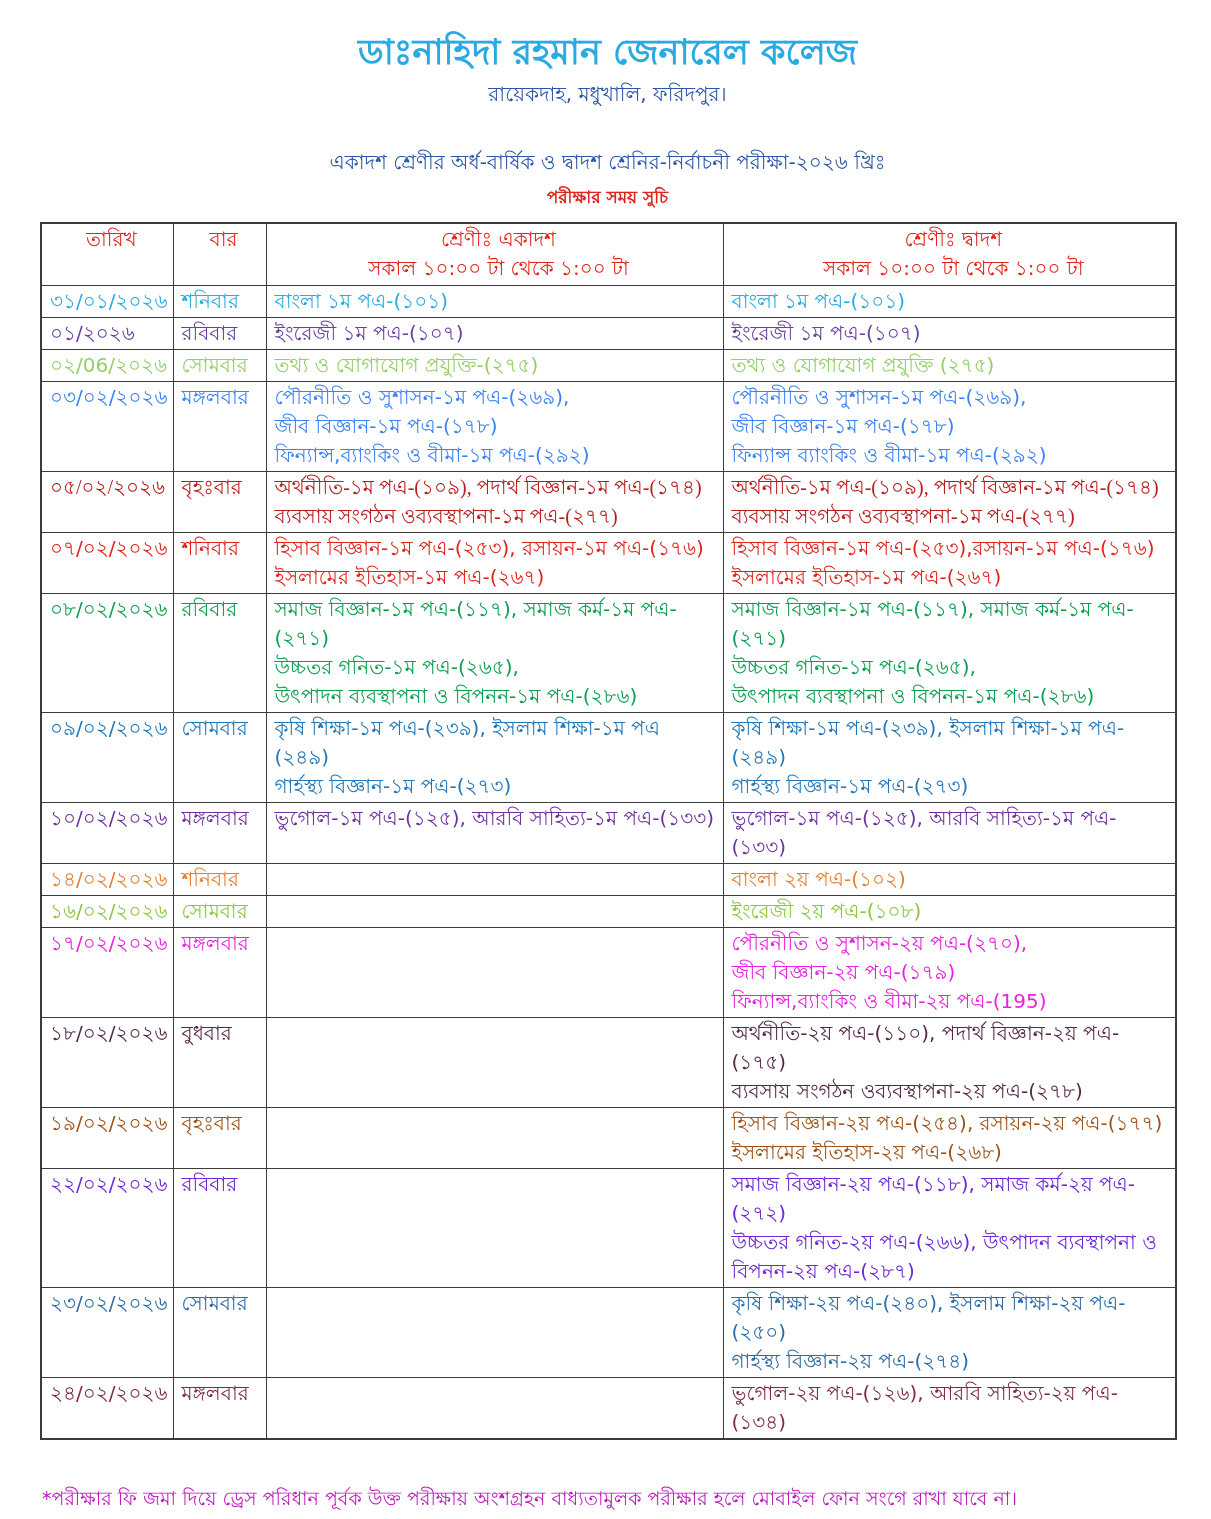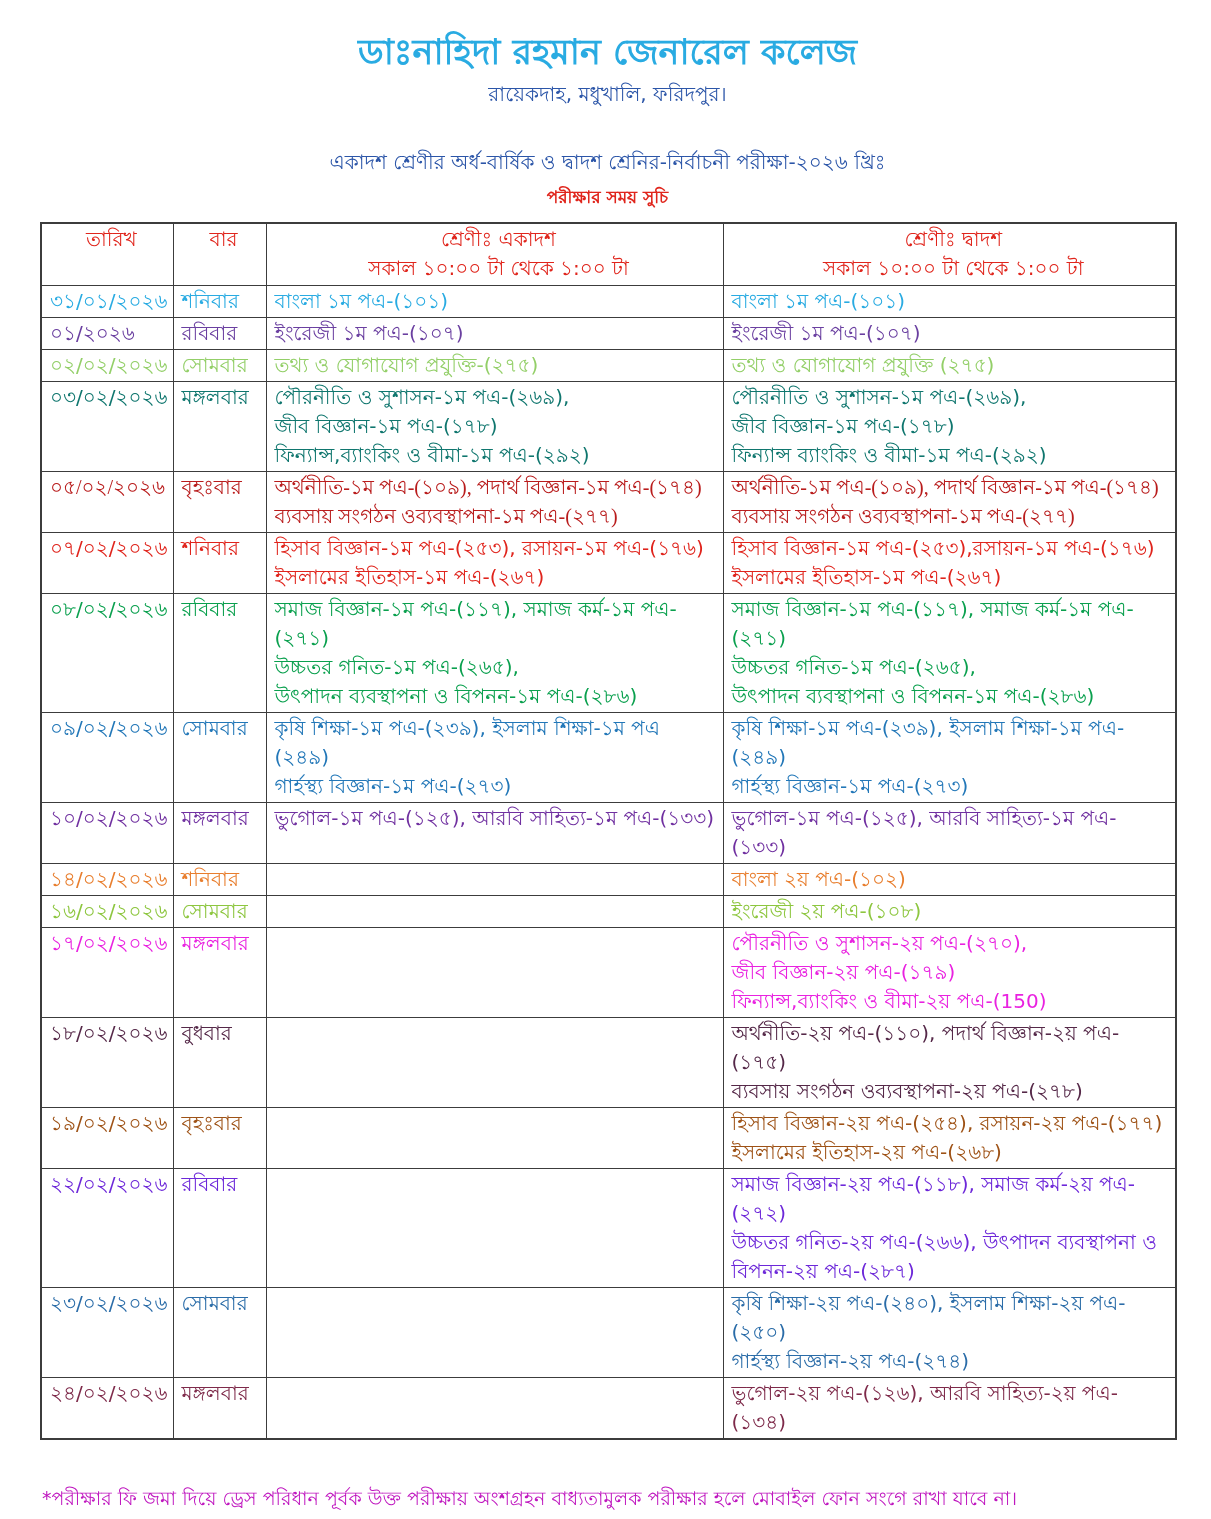--- a/index.html
+++ b/index.html
@@ -106,33 +106,33 @@
           </td>
           <td class="c-subj">
             <div>ইংরেজী ১ম পএ-(১০৭)</div>
           </td>
           <td class="c-subj">
             <div>ইংরেজী ১ম পএ-(১০৭)</div>
           </td>
         </tr>
         <tr style="color: rgb(147, 207, 104);">
           <td class="c-date">
-            <div>০২/০২/২০২৬</div>
+            <div>০২/06/২০২৬</div>
           </td>
           <td class="c-day">
             <div>সোমবার</div>
           </td>
           <td class="c-subj">
             <div>তথ্য ও যোগাযোগ প্রযুক্তি-(২৭৫)</div>
           </td>
           <td class="c-subj">
             <div>তথ্য ও যোগাযোগ প্রযুক্তি (২৭৫)</div>
           </td>
         </tr>
-        <tr style="color: #0f766e;">
+        <tr style="color: #3b82f6;">
           <td class="c-date">
             <div>০৩/০২/২০২৬</div>
           </td>
           <td class="c-day">
             <div>মঙ্গলবার</div>
           </td>
           <td class="c-subj">
             <div>পৌরনীতি ও সুশাসন-১ম পএ-(২৬৯),</div>
             <div>জীব বিজ্ঞান-১ম পএ-(১৭৮)</div>
             <div>ফিন্যান্স,ব্যাংকিং ও বীমা-১ম পএ-(২৯২)</div>
@@ -251,21 +251,21 @@
           <td class="c-date">
             <div>১৭/০২/২০২৬</div>
           </td>
           <td class="c-day">
             <div>মঙ্গলবার</div>
           </td>
           <td class="c-subj"></td>
           <td class="c-subj">
             <div>পৌরনীতি ও সুশাসন-২য় পএ-(২৭০),</div>
             <div>জীব বিজ্ঞান-২য় পএ-(১৭৯)</div>
-            <div>ফিন্যান্স,ব্যাংকিং ও বীমা-২য় পএ-(150)</div>
+            <div>ফিন্যান্স,ব্যাংকিং ও বীমা-২য় পএ-(195)</div>
           </td>
         </tr>
         <tr style="color: rgb(85, 40, 72);">
           <td class="c-date">
             <div>১৮/০২/২০২৬</div>
           </td>
           <td class="c-day">
             <div>বুধবার</div>
           </td>
           <td class="c-subj"></td>

